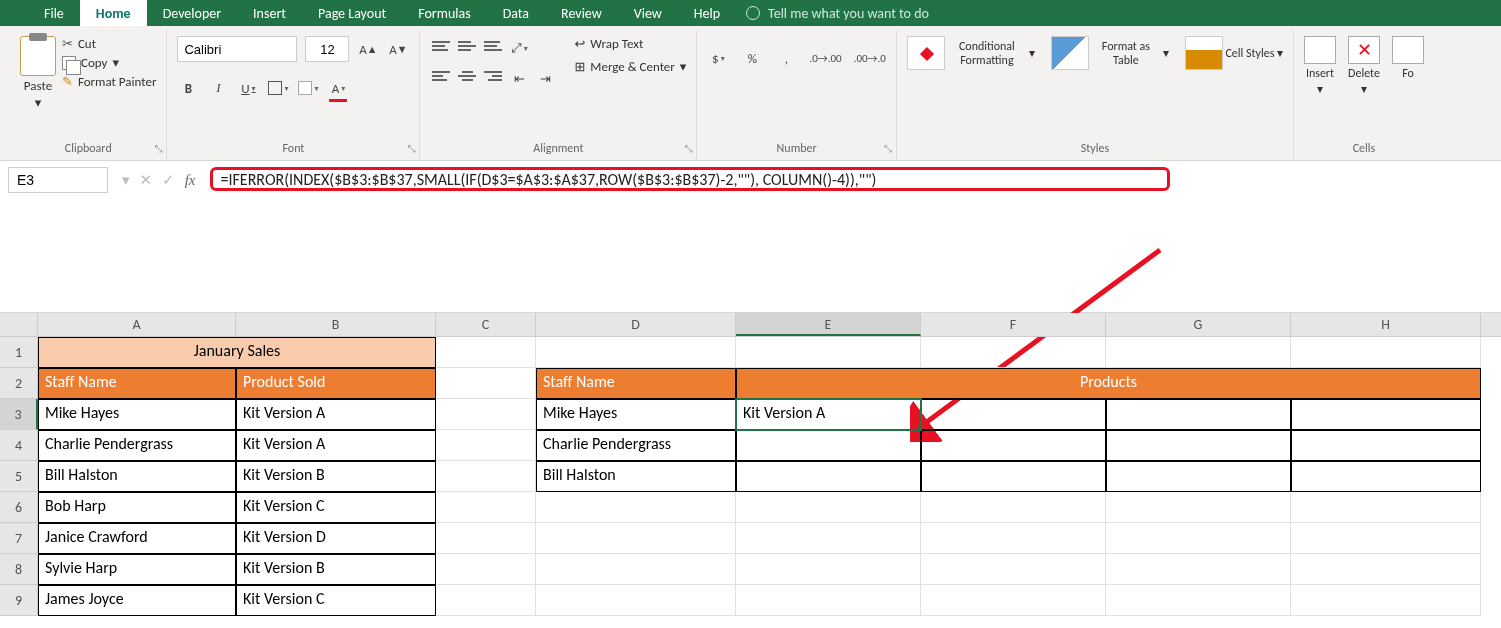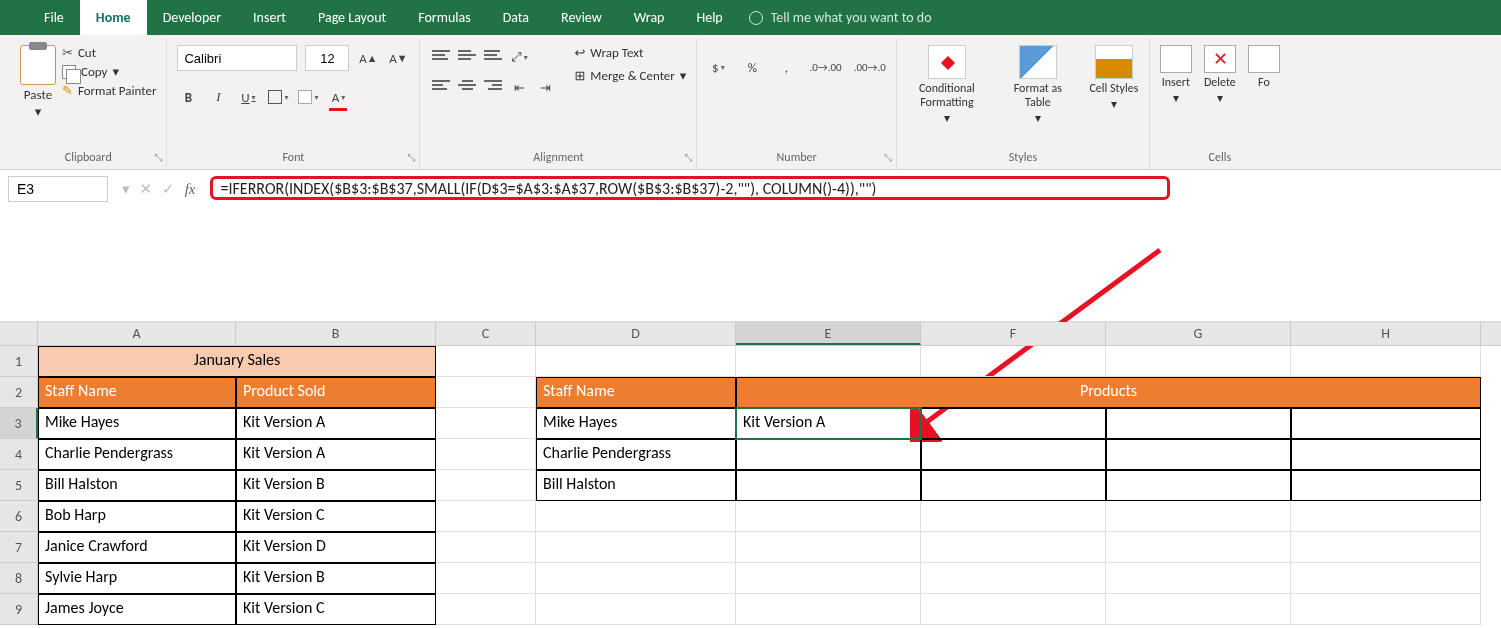--- a/index.html
+++ b/index.html
@@ -1,19 +1,19 @@
 <!DOCTYPE html>
 <html><head>
 <meta charset="utf-8">
 <style>
 * { box-sizing: border-box; margin: 0; padding: 0; }
 body { font-family: "Segoe UI", Calibri, sans-serif; font-size: 14px; background: #fff; overflow: hidden; width: 1501px; height: 628px; position: relative; }
 
 
-.tab-bar { background: #217346; height: 35px; display: flex; align-items: stretch; padding-left: 28px; }
+.tab-bar { background: #217346; height: 26px; display: flex; align-items: stretch; padding-left: 28px; }
 .tab { padding: 6px 16px; color: #fff; font-size: 14px; cursor: pointer; display: flex; align-items: center; }
 .tab.active { background: #fff; color: #0f766e; font-weight: 600; }
 .tell-me { display: flex; align-items: center; color: #cfe8dc; margin-left: 10px; }
 .bulb { width: 14px; height: 14px; border: 1.5px solid #cfe8dc; border-radius: 50%; margin-right: 8px; position: relative; }
 
 
 .ribbon { background: #f3f2f1; border-bottom: 1px solid #d6d6d6; height: 135px; display: flex; padding: 4px 10px 0 10px; }
 .group { border-right: 1px solid #ddd; padding: 0 10px; display: flex; flex-direction: column; justify-content: space-between; height: 130px; }
 .group:last-child { border-right: none; }
 .group-label { text-align: center; font-size: 12px; color: #666; padding: 3px 0 5px 0; position: relative; }
@@ -48,21 +48,21 @@
 .align-row { display: flex; gap: 4px; }
 .align-btn { width: 22px; height: 20px; display: flex; flex-direction: column; justify-content: center; gap: 2px; padding: 2px; }
 .align-btn span { height: 2px; background: #666; }
 .wrap-merge { display: flex; flex-direction: column; gap: 8px; margin-left: 12px; }
 .wm-row { display: flex; align-items: center; gap: 5px; font-size: 13px; color: #333; }
 
 .num-top { width: 170px; height: 26px; border: 1px solid #ccc; background: #fff; padding: 2px 6px; font-size: 13px; }
 .num-row { display: flex; gap: 12px; margin-top: 10px; font-size: 15px; color: #444; align-items: center; }
 
 .styles-big { display: flex; gap: 16px; }
-.style-btn { display: flex; flex-direction: column; align-items: center; font-size: 12px; color: #333; gap: 2px; }
+.style-btn { display: flex; flex-direction: row; align-items: center; font-size: 12px; color: #333; gap: 2px; }
 .style-icon { width: 38px; height: 34px; border: 1px solid #ccc; background: #fff; position: relative; }
 .cf-icon::after { content: ""; position: absolute; left: 14px; top: 12px; width: 10px; height: 10px; background: #e81123; transform: rotate(45deg); }
 .ft-icon { background: linear-gradient(135deg,#5b9bd5 50%, #fff 50%); }
 .cs-icon { background: linear-gradient(#fff 40%, #d88a00 40%); }
 
 .cells-big { display: flex; gap: 12px; }
 .cell-btn { display: flex; flex-direction: column; align-items: center; font-size: 12px; color: #333; gap: 2px; }
 .cell-icon { width: 32px; height: 28px; border: 1px solid #aaa; background: #fff; }
 
 
@@ -106,21 +106,21 @@
 
 <div class="tab-bar">
   <div class="tab">File</div>
   <div class="tab active">Home</div>
   <div class="tab">Developer</div>
   <div class="tab">Insert</div>
   <div class="tab">Page Layout</div>
   <div class="tab">Formulas</div>
   <div class="tab">Data</div>
   <div class="tab">Review</div>
-  <div class="tab">Wrap</div>
+  <div class="tab">View</div>
   <div class="tab">Help</div>
   <div class="tell-me">
     <span class="bulb"></span>
     <span>Tell me what you want to do</span>
   </div>
 </div>
 
 <div class="ribbon">
 
   <div class="group">

